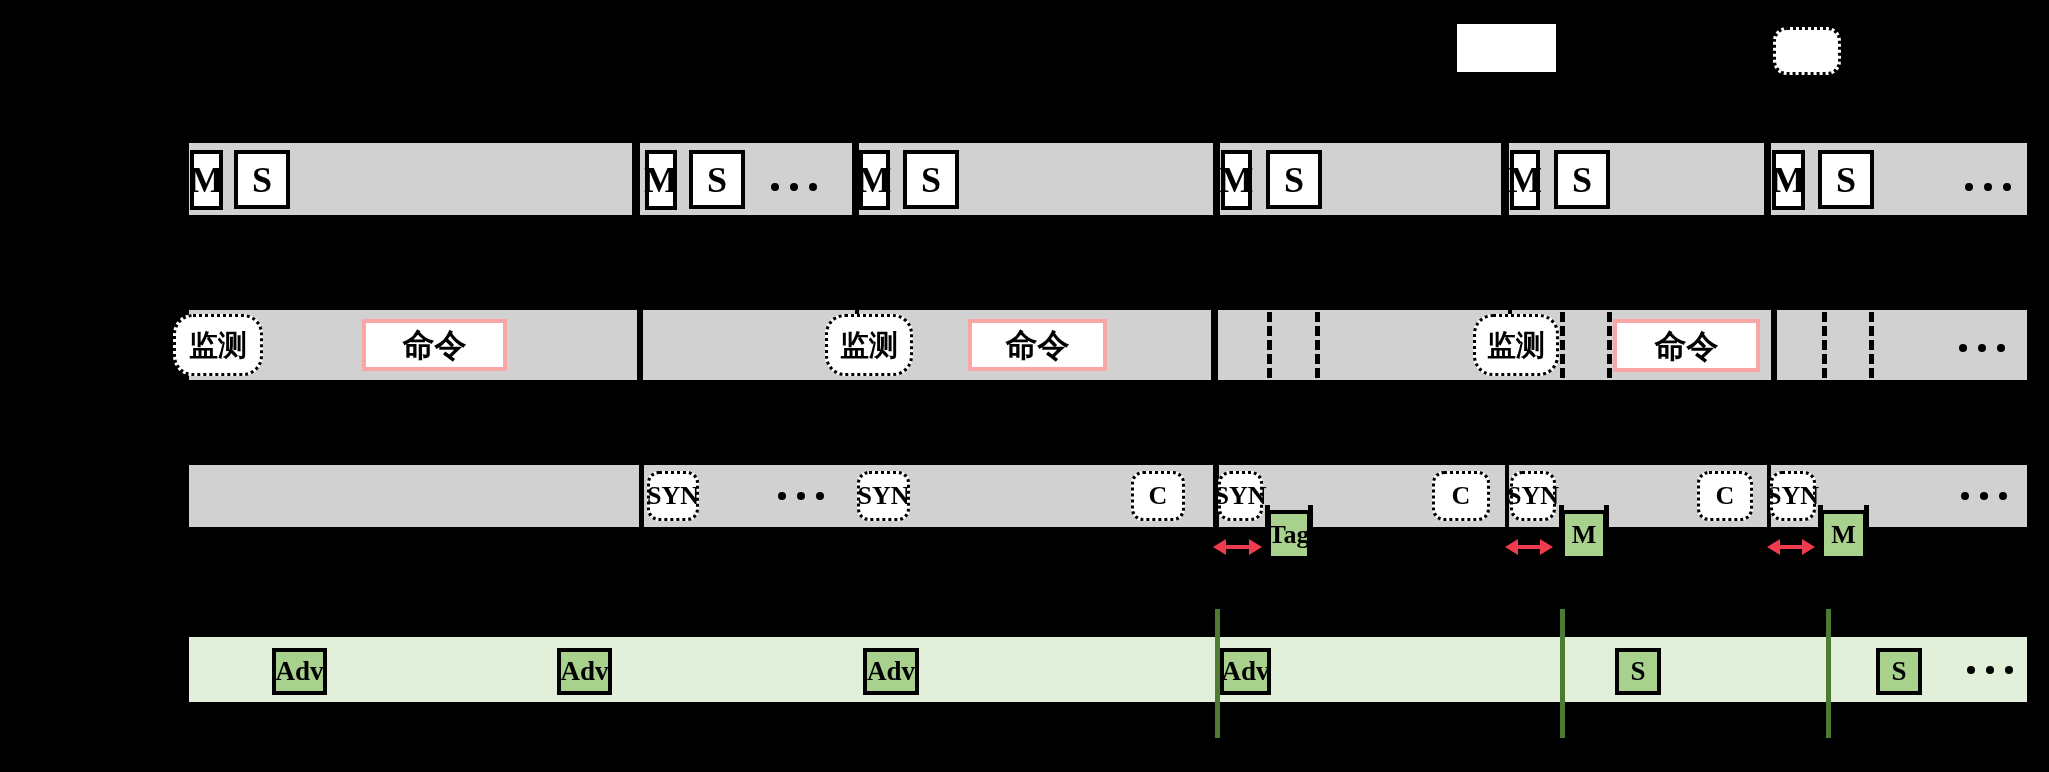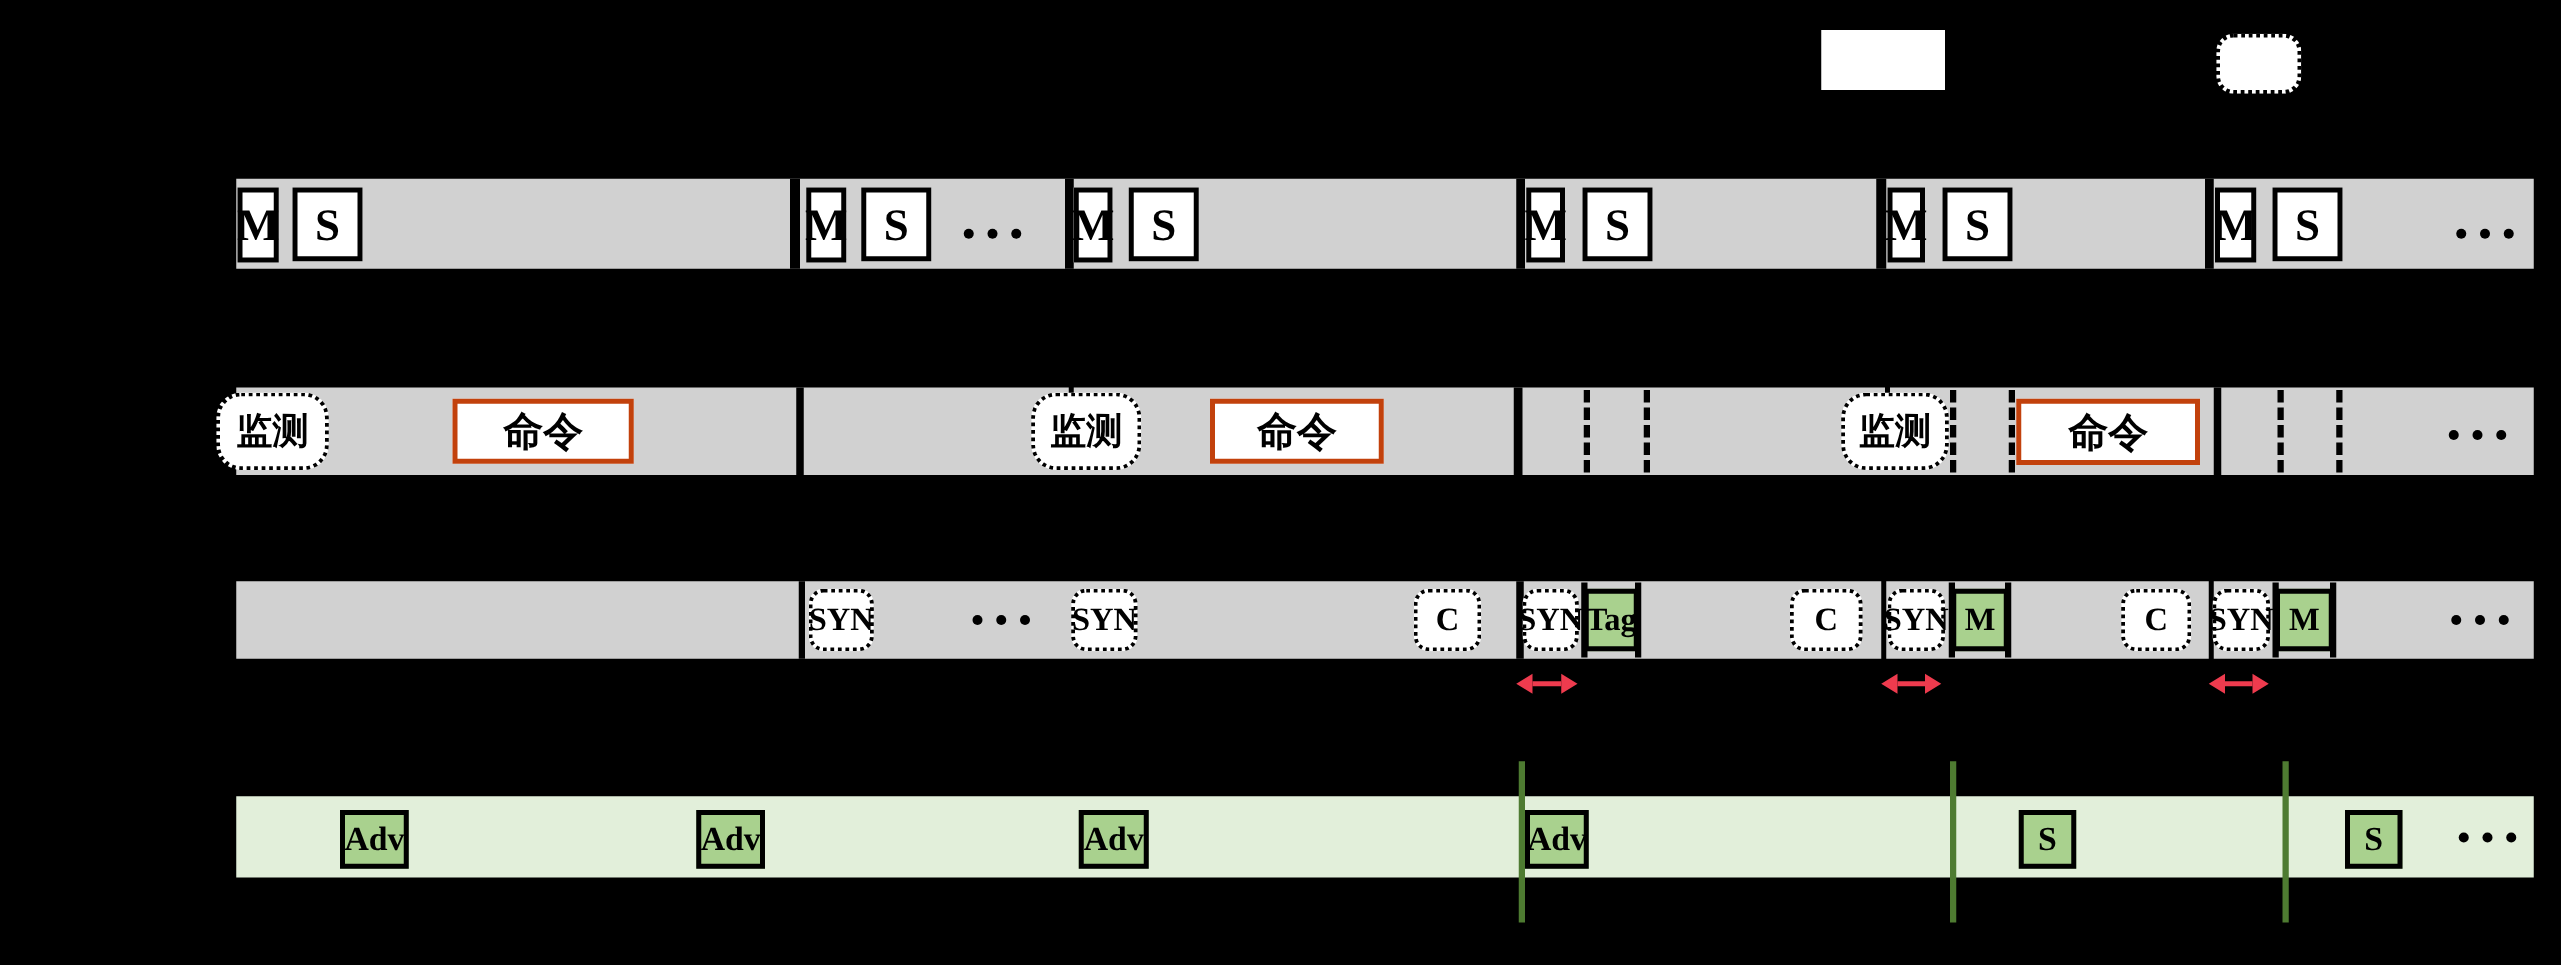--- a/index.html
+++ b/index.html
@@ -10,26 +10,26 @@
   .bar{position:absolute;}
   .sep{position:absolute;background:#000;}
   .tick{position:absolute;background:#000;}
   .dash-line{position:absolute;width:0;border-left:5px dashed #000;}
   .greenline{position:absolute;width:5px;}
   .box{
     position:absolute;display:flex;align-items:center;justify-content:center;
     box-sizing:border-box;background:#fff;font-weight:bold;color:#000;line-height:1;
   }
   .slot{border:4px solid #000;font-size:36px;}
-  .cmd{border:4px solid #c2410c;font-size:32px;}
+  .cmd{border:4px solid #fca5a5;font-size:32px;}
   .dotted{border:3px dotted #000;border-radius:12px;font-size:26px;}
   .dotted-round{border:3px dotted #000;border-radius:20px;font-size:29px;}
   .stadium{border:3px dotted #000;border-radius:26px;font-size:27px;}
   .greenbox{border:4px solid #000;font-size:27px;}
-  .green-ibeam{border:4px solid #000;font-size:26px;}
+  .green-ibeam{border:4px solid #000;font-size:26px;margin-top:39px;}
   .green-ibeam::before,.green-ibeam::after{
     content:"";position:absolute;top:-9px;bottom:-9px;width:5px;background:#000;
   }
   .green-ibeam::before{left:-6px;}
   .green-ibeam::after{right:-6px;}
   .ellipsis{position:absolute;display:flex;gap:11px;align-items:center;}
   .ellipsis i{width:8px;height:8px;border-radius:50%;background:#000;display:block;}
   .red-arrow{position:absolute;display:flex;align-items:center;height:16px;}
   .red-arrow .hl,.red-arrow .hr{width:0;height:0;border-top:8px solid transparent;border-bottom:8px solid transparent;}
   .red-arrow .ab{flex:1;height:4px;}

